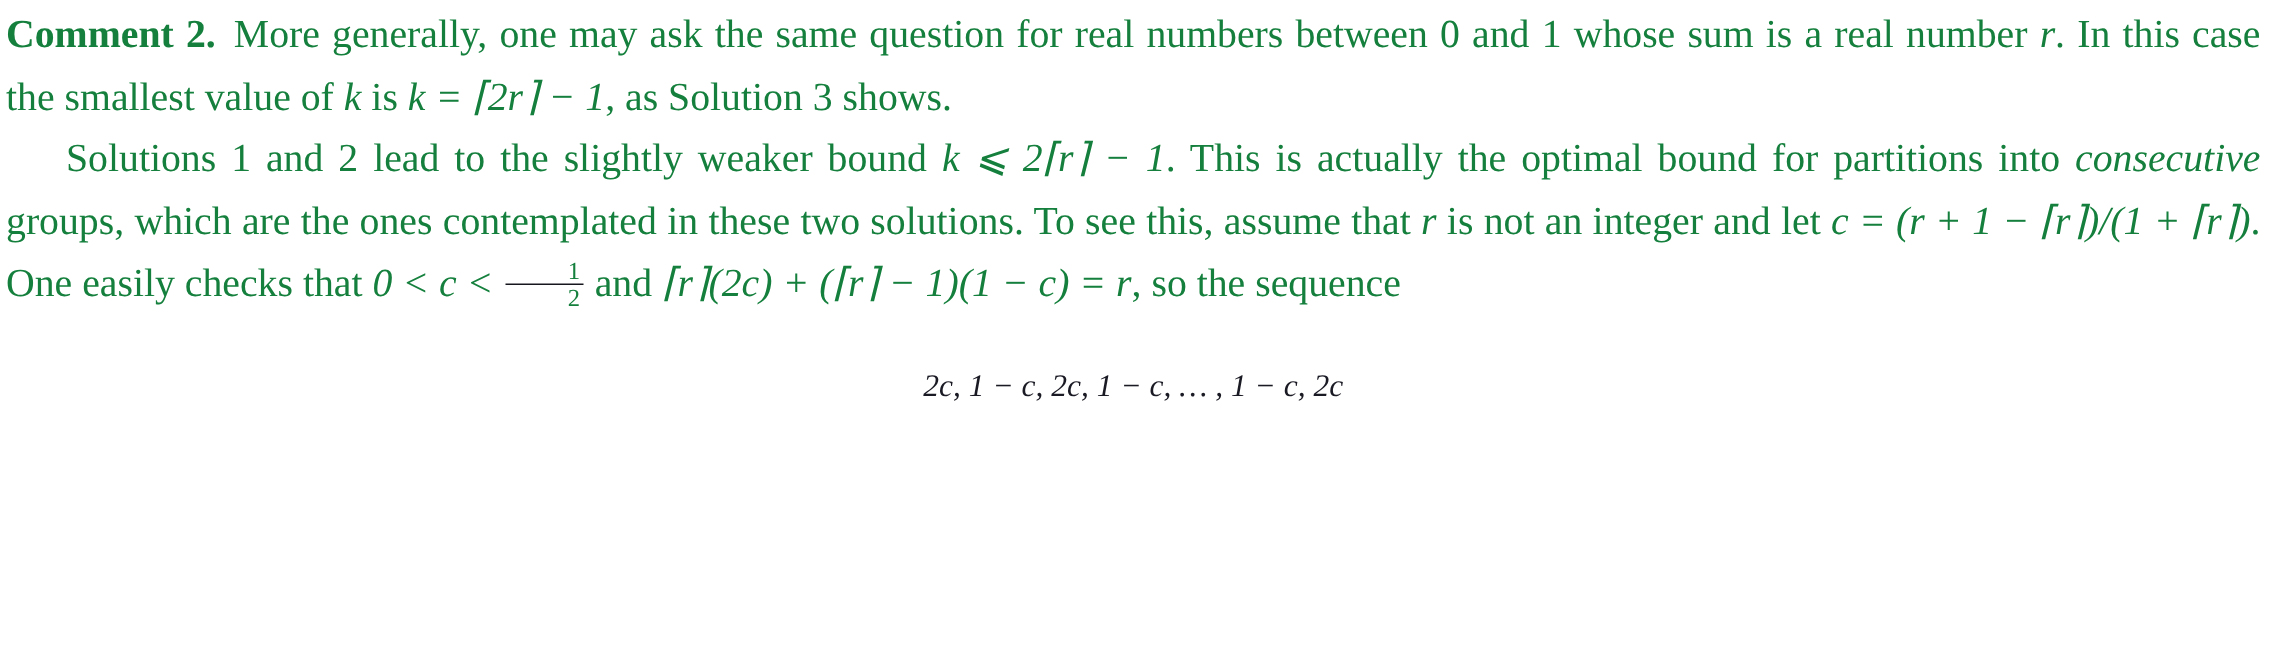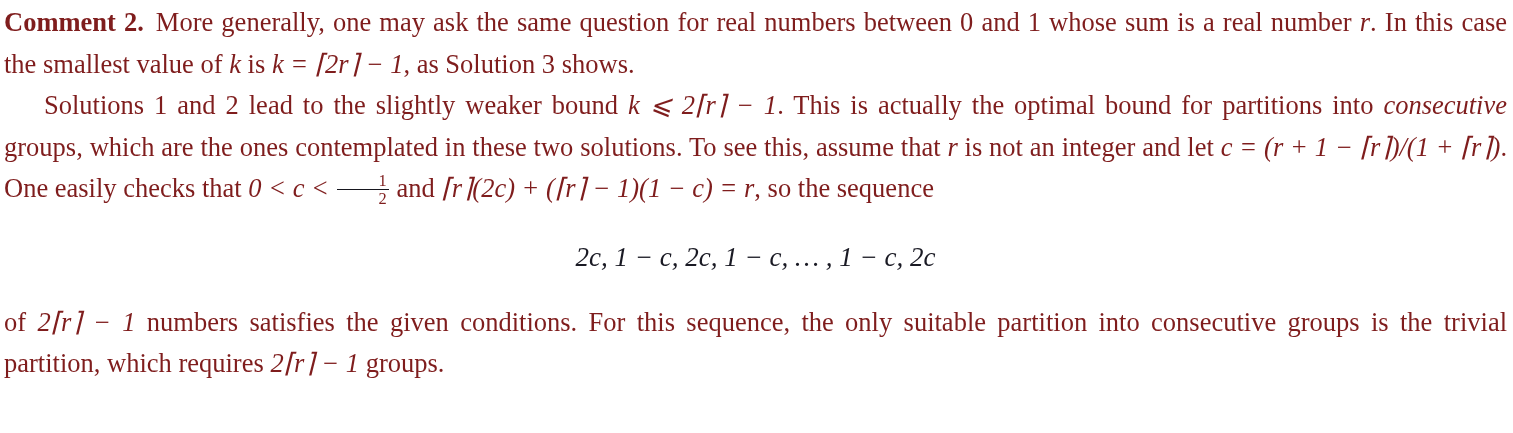--- a/index.html
+++ b/index.html
@@ -20,33 +20,33 @@
     position: relative;
     box-sizing: border-box;
     padding: 2px 6px 0 4px;
   }
   .para {
     font-size: 26.5px;
     line-height: 41.5px;
     text-align: justify;
     text-justify: inter-word;
     margin: 0;
-    color: #7f1d1d;
+    color: #15803d;
   }
   .para.first { text-indent: 0; }
   .para.second { text-indent: 40px; margin-top: 0; }
   .lead {
     font-weight: bold;
   }
   .gap { display: inline-block; width: 12px; }
   i, .it { font-style: italic; margin-top: 24px; }
   .mathit { font-style: italic; font-family: "Liberation Serif", serif; }
   .disp {
     text-align: center;
-    font-size: 27px;
+    font-size: 21px;
     margin: 30px 0 28px 0;
     line-height: 34px;
   }
   .frac {
     display: inline-block;
     vertical-align: -0.42em;
     text-align: center;
     font-size: 0.62em;
     line-height: 1.05;
     margin: 0 1px;
@@ -66,17 +66,14 @@
   </p>
 
   <p class="para second">
     <span>Solutions 1 and 2 lead to the slightly weaker bound </span><span class="mathit nb">k ⩽ 2⌈r⌉ − 1</span><span>. This is actually the optimal bound for partitions into </span><span class="it">consecutive</span><span> groups, which are the ones contemplated in these two solutions. To see this, assume that </span><span class="mathit">r</span><span> is not an integer and let </span><span class="mathit nb">c = (r + 1 − ⌈r⌉)/(1 + ⌈r⌉)</span><span>. One easily checks that </span><span class="mathit nb">0 &lt; c &lt; </span><span class="frac"><span class="num">1</span><span class="den">2</span></span><span> and </span><span class="mathit nb">⌈r⌉(2c) + (⌈r⌉ − 1)(1 − c) = r</span><span>, so the sequence</span>
   </p>
 
   <div class="disp">
     <span class="mathit">2c, 1 − c, 2c, 1 − c, … , 1 − c, 2c</span>
   </div>
 
-  <p class="para third">
-    <span>of </span><span class="mathit nb">2⌈r⌉ − 1</span><span> numbers satisfies the given conditions. For this sequence, the only suitable partition into consecutive groups is the trivial partition, which requires </span><span class="mathit nb">2⌈r⌉ − 1</span><span> groups.</span>
-  </p>
 
 </div>
 
 </body></html>

